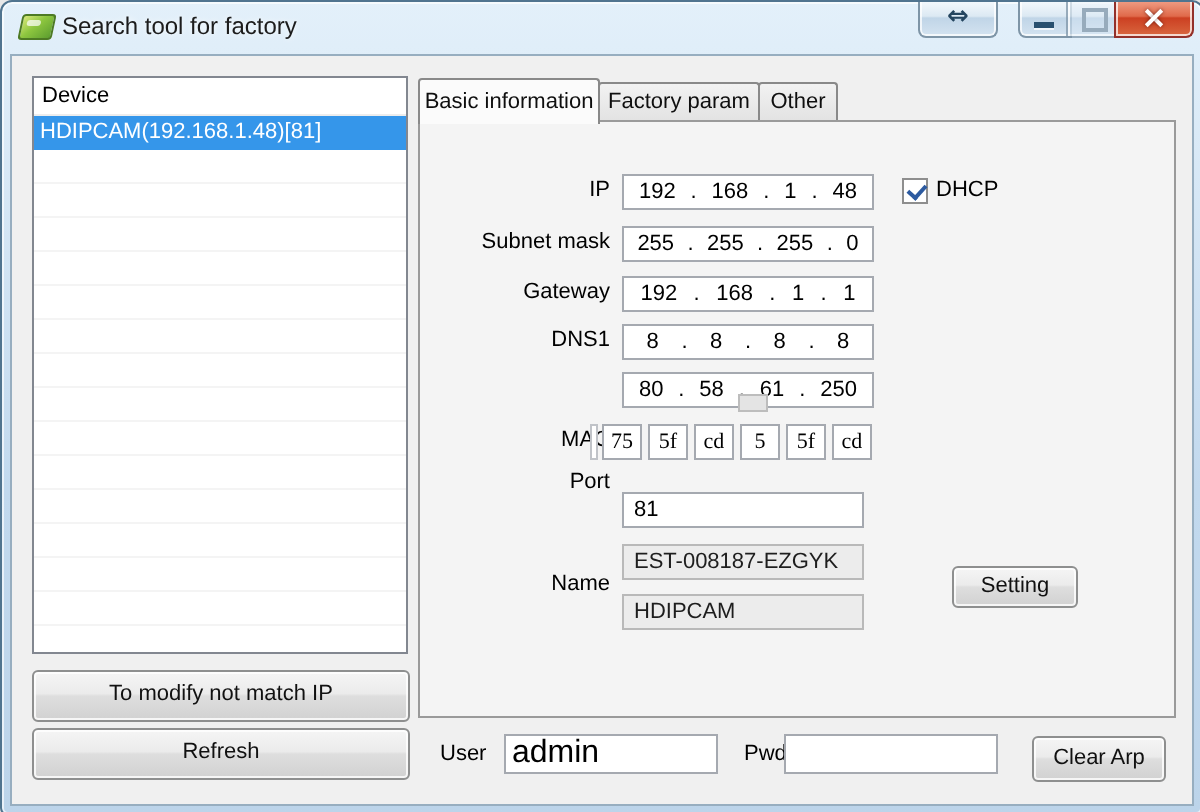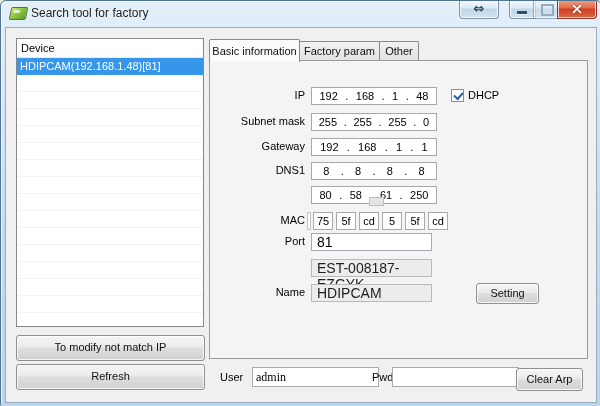--- a/index.html
+++ b/index.html
@@ -58,40 +58,40 @@
   .tab2{left:293px;top:13px;width:79px;height:19px;line-height:19px;}
   .tab3{left:373px;top:13px;width:38px;height:19px;line-height:19px;}
   .panel{position:absolute;left:203px;top:32px;width:377px;height:297px;background:#f4f4f4;
     border:1px solid #9a9a9a;z-index:2;}
   .frow{position:absolute;height:18px;}
   .flabel{position:absolute;left:0;top:2px;width:95px;text-align:right;font-size:11px;color:#000;}
   .fbox{position:absolute;left:101px;top:0;height:18px;background:#fff;
     border:1px solid #a5a9b0;box-sizing:border-box;}
   .ipbox{width:126px;display:flex;align-items:center;justify-content:space-evenly;
     font-size:11px;color:#000;}
-  .txtbox{width:121px;font-size:14px;line-height:16px;padding-left:5px;}
+  .txtbox{width:121px;font-size:11px;line-height:16px;padding-left:5px;margin-top:13px;}
   .roBox{background:#ececec;border-color:#b9b9b9;color:#1e1e1e;}
-  .macwrap{position:absolute;left:97px;top:0;display:flex;}
+  .macwrap{position:absolute;left:85px;top:0;display:flex;font-family:Liberation Serif, serif;}
   .macfrag{width:4px;height:18px;background:#fff;border:1px solid #c0c3c8;box-sizing:border-box;margin-right:2px;}
   .macbox{width:20px;height:18px;margin-right:3px;background:#fff;border:1px solid #a5a9b0;
     box-sizing:border-box;text-align:center;font-size:11px;line-height:16px;color:#000;}
   .artifact{position:absolute;left:159px;top:136px;width:15px;height:9px;background:#e4e4e4;
     border:1px solid #bdbdbd;box-sizing:border-box;}
   
   .dhcp{position:absolute;left:241px;top:27px;height:14px;display:flex;align-items:center;}
   .checkbox{width:13px;height:13px;background:#fff;border:1px solid #8e8e8e;box-sizing:border-box;
     position:relative;}
   .checkbox .check{position:absolute;left:2px;top:2px;width:7px;height:4px;
     border-left:2px solid #2c5aa0;border-bottom:2px solid #2c5aa0;transform:rotate(-48deg);}
   .dhcp-label{font-size:11px;margin-left:4px;color:#000;}
   .btn-setting{left:266px;top:222px;width:61px;height:19px;line-height:18px;position:absolute;}
   
   .footer-label{position:absolute;font-size:11px;color:#000;}
-  .footer-input{position:absolute;height:20px;width:127px;border:1px solid #a5a9b0;
-    background:#fff;font-size:12px;font-family:Liberation Serif, serif;padding:0 3px;
+  .footer-input{position:absolute;height:20px;width:107px;border:1px solid #a5a9b0;
+    background:#fff;font-size:16px;font-family:Liberation Sans, sans-serif;padding:0 3px;
     box-sizing:border-box;outline:none;}
   .btn-cleararp{left:510px;top:340px;width:65px;height:21px;line-height:20px;}
 </style>
 </head>
 <body>
 
 <div class="window">
 
   <div class="titlebar">
     <div class="title-icon"></div>

